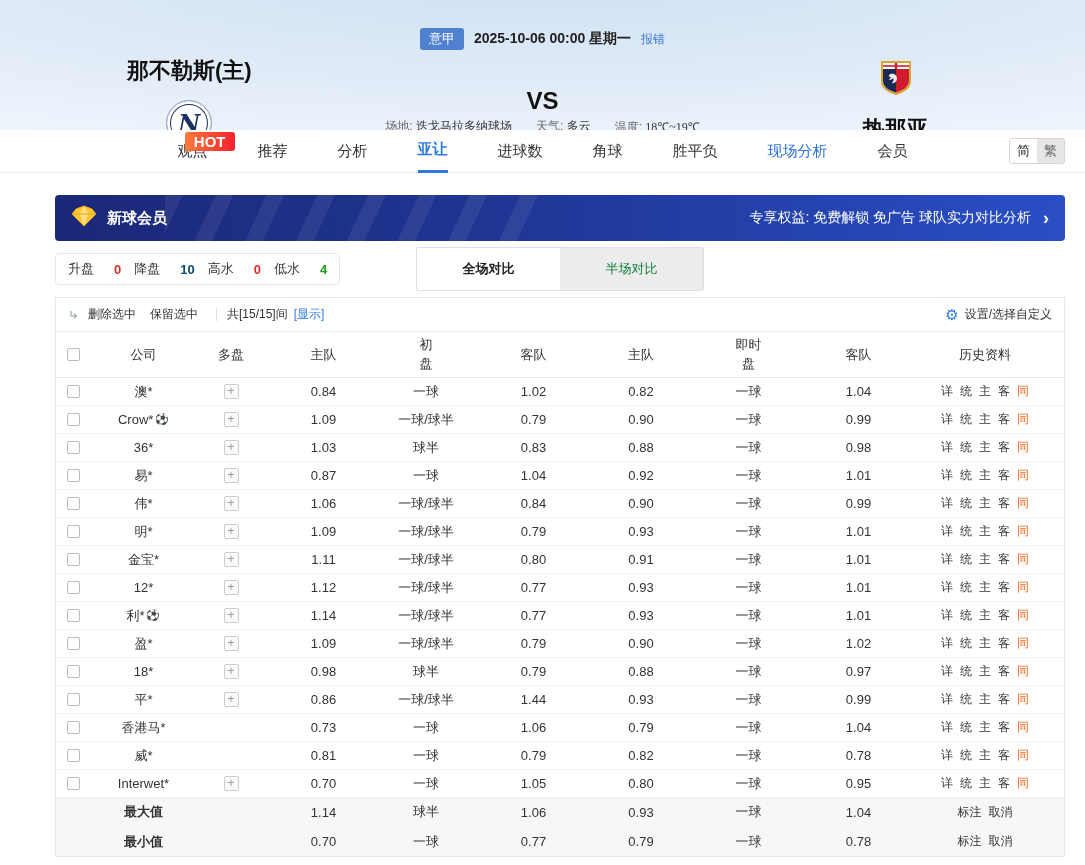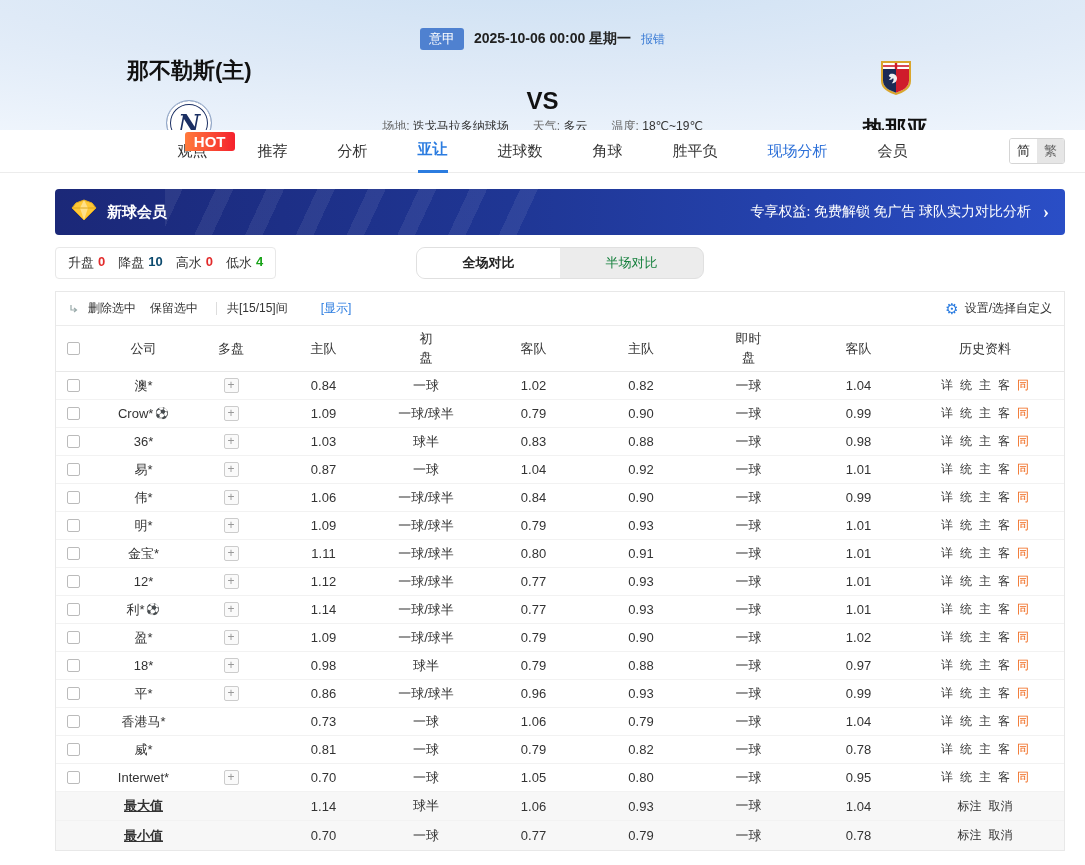--- a/index.html
+++ b/index.html
@@ -14,81 +14,81 @@
   .teams-row{display:grid;grid-template-columns:1fr auto 1fr;align-items:center;margin-top:6px;height:52px;}
   .team{display:flex;align-items:center;gap:14px;flex-direction:column;}
   .team.home{justify-content:flex-end;}
   .team.away{justify-content:flex-start;}
   .team-name{font-size:22px;font-weight:bold;color:#111;}
   .vs{font-size:24px;font-weight:bold;color:#111;margin:0 148px;}
   .napoli-logo{width:46px;height:46px;border-radius:50%;background:#fff;border:1px solid #8fa6c8;
     box-shadow:inset 0 0 0 3px #fff, inset 0 0 0 4px #1b2f63;display:flex;align-items:center;justify-content:center;
     font-family:"DejaVu Serif","Liberation Serif",serif;font-style:italic;font-weight:bold;font-size:24px;color:#1b2f63;}
   .info-row{display:flex;justify-content:center;gap:24px;margin-top:10px;font-size:12px;}
-  .il{color:#666;} .iv{color:#333;}
+  .il{color:#666;} .iv{color:#333;font-family:Liberation Serif, serif;}
 
   
   .nav{height:43px;background:#fff;border-bottom:1px solid #ececec;display:flex;align-items:center;position:relative;}
   .nav-items{display:flex;gap:50px;margin:0 auto;}
   .nav-item{font-size:15px;color:#333;cursor:pointer;position:relative;height:43px;display:flex;align-items:center;}
   .nav-item.active{color:#2b7ce0;font-weight:bold;border-bottom:3px solid #2b7ce0;}
   .nav-item.highlight{color:#2b6fd8;}
   .hot-badge{position:absolute;top:2px;right:-27px;background:linear-gradient(90deg,#ff7a3c,#f5222d);color:#fff;
     font-size:15px;padding:1px 9px;border-radius:3px 3px 3px 0;font-weight:bold;}
   .lang-toggle{position:absolute;right:20px;display:flex;border:1px solid #d5d5d5;border-radius:3px;overflow:hidden;}
   .lang{width:27px;height:24px;display:flex;align-items:center;justify-content:center;font-size:13px;color:#666;background:#e6e6e6;cursor:pointer;}
   .lang.active{background:#fff;color:#222;}
 
   
   .content{margin-left:55px;width:1010px;}
-  .banner{margin-top:16px;height:46px;border-radius:4px;display:flex;align-items:center;padding:0 16px;position:relative;overflow:hidden;
-    background:linear-gradient(90deg,#1b2878 0%,#1f3694 45%,#2a4ec6 100%);font-family:Liberation Serif, serif;}
+  .banner{margin-top:22px;height:46px;border-radius:4px;display:flex;align-items:center;padding:0 16px;position:relative;overflow:hidden;
+    background:linear-gradient(90deg,#1b2878 0%,#1f3694 45%,#2a4ec6 100%);}
   .banner::before{content:"";position:absolute;left:110px;top:0;width:380px;height:100%;
     background:repeating-linear-gradient(115deg,rgba(255,255,255,0.07) 0 16px,transparent 16px 46px);}
   .banner-title{color:#fff;font-size:15px;font-weight:bold;margin-left:10px;position:relative;}
   .banner-right{margin-left:auto;display:flex;align-items:center;gap:12px;color:#fff;font-size:14px;position:relative;}
   .banner-arrow{font-size:18px;font-weight:bold;cursor:pointer;}
 
   .filter-row{margin-top:12px;display:flex;align-items:center;position:relative;height:32px;}
   .stats{display:flex;gap:13px;align-items:center;border:1px solid #e8e8e8;border-radius:4px;height:32px;padding:0 12px;font-size:13px;}
-  .stat{display:flex;gap:4px;align-items:flex-start;}
+  .stat{display:flex;gap:20px;align-items:center;}
   .stat-label{color:#333;}
   .stat-value{font-weight:bold;}
-  .scope-tabs{position:absolute;left:50%;transform:translateX(-50%);display:flex;width:288px;height:32px;
-    border:1px solid #e0e0e0;border-radius:9px;overflow:hidden;background:#ececec;}
+  .scope-tabs{position:absolute;left:50%;transform:translateX(-50%);display:flex;width:288px;height:44px;
+    border:1px solid #e0e0e0;border-radius:2px;overflow:hidden;background:#ececec;}
   .tab{flex:1;display:flex;align-items:center;justify-content:center;font-size:13px;color:#15803d;cursor:pointer;}
   .tab.active{background:#fff;color:#222;font-weight:bold;}
 
   
   .card{margin-top:12px;border:1px solid #e8e8e8;background:#fff;}
   .toolbar{height:34px;display:flex;align-items:center;padding:0 12px;border-bottom:1px solid #ececec;font-size:12px;color:#333;}
   .tb-icon{margin-right:8px;display:flex;align-items:center;}
   .tb-link{cursor:pointer;margin-right:14px;}
   .tb-sep{width:1px;height:13px;background:#ddd;margin:0 10px 0 4px;}
   .count{margin-right:6px;}
-  .show-link{color:#2b7ce0;cursor:pointer;margin-left:27px;}
+  .show-link{color:#2b7ce0;cursor:pointer;}
   .toolbar-right{margin-left:auto;display:flex;align-items:center;gap:6px;}
   .gear{color:#2b7ce0;font-size:15px;cursor:pointer;}
   .settings-label{cursor:pointer;text-align:center;}
 
   .grid{display:grid;grid-template-columns:35px 105px 70px 115px 90px 125px 90px 125px 95px auto;}
   .thead{height:46px;border-bottom:1px solid #e8e8e8;font-size:13px;color:#333;}
   .thead .td{display:flex;align-items:center;justify-content:center;}
   .stack{flex-direction:column;line-height:1.45;}
   .tr{height:28px;border-bottom:1px solid #f2f2f2;font-size:13px;color:#333;}
   .tr .td{display:flex;align-items:center;justify-content:center;height:100%;}
   .checkbox{width:13px;height:13px;border:1px solid #bbb;border-radius:2px;background:#fff;display:inline-block;cursor:pointer;}
   .cname{cursor:pointer;}
   .ball{font-size:11px;margin-left:2px;}
   .plus{width:15px;height:15px;border:1px solid #ccc;background:#fafafa;color:#999;font-size:12px;line-height:13px;text-align:center;border-radius:2px;cursor:pointer;}
   .history{gap:7px;font-size:12px;}
   .hlink{cursor:pointer;color:#333;}
   .hl{color:#f06a1d;}
   .tr.summary{background:#f7f7f7;height:29px;}
-  .slabel{font-weight:bold;text-decoration:underline;}
+  .slabel{font-weight:bold;}
   .tbody .tr:last-child{border-bottom:none;}
 </style>
 </head>
 <body>
 
 <div class="header">
   <div class="date-row">
     <span class="league-badge">意甲</span>
     <span class="date">2025-10-06 00:00 星期一</span>
     <span class="report">报错</span>
@@ -513,21 +513,21 @@
             <span class="checkbox"></span>
           </div>
           <div class="td">
             <span class="cname">平*</span>
           </div>
           <div class="td">
             <span class="plus">+</span>
           </div>
           <div class="td num">0.86</div>
           <div class="td num">一球/球半</div>
-          <div class="td num">0.96</div>
+          <div class="td num">1.44</div>
           <div class="td num">0.93</div>
           <div class="td num">一球</div>
           <div class="td num">0.99</div>
           <div class="td history">
             <span class="hlink">详</span>
             <span class="hlink">统</span>
             <span class="hlink">主</span>
             <span class="hlink">客</span>
             <span class="hlink hl">同</span>
           </div>

